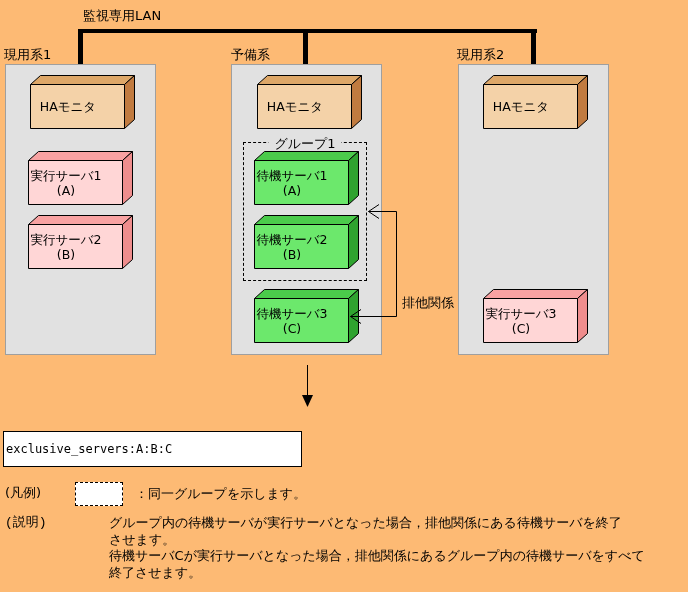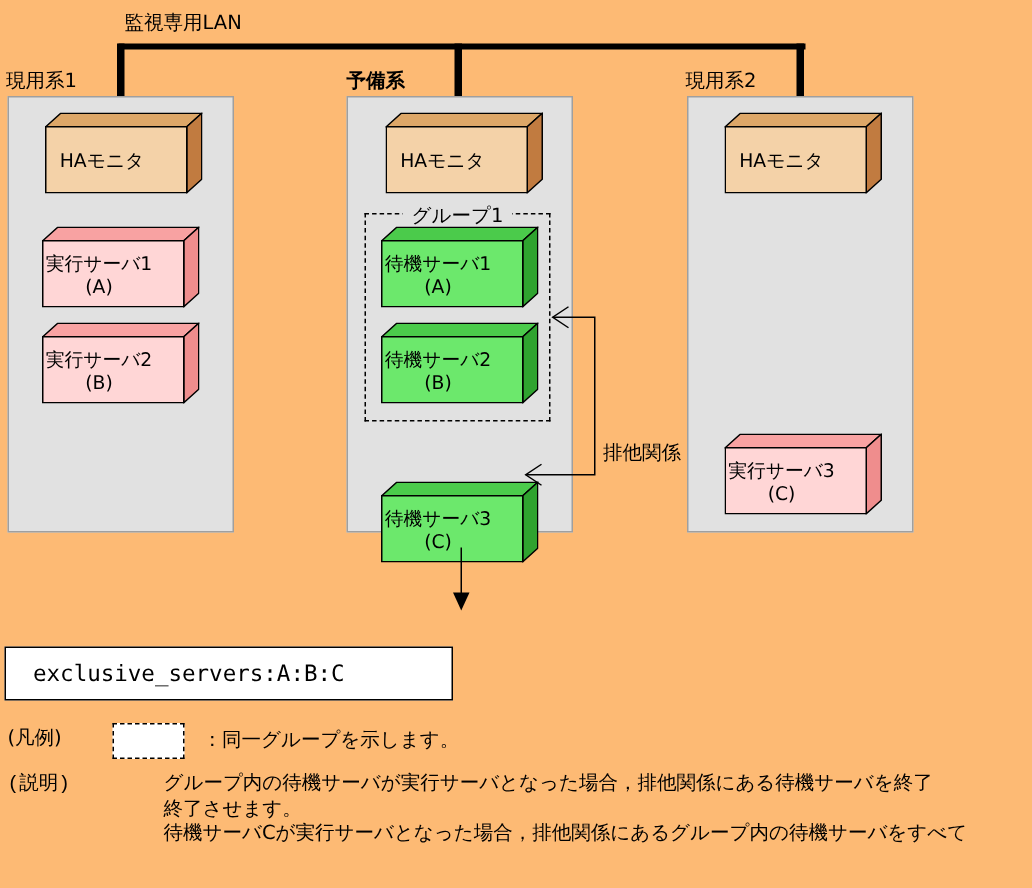--- a/index.html
+++ b/index.html
@@ -16,38 +16,38 @@
        flex-direction:column;align-items:center;justify-content:center;
        font-size:12.5px;line-height:15px;text-align:center;}
   .group-box{position:absolute;left:243px;top:142px;width:124px;height:139px;
        border:1px dashed #000;box-sizing:border-box;}
   .group-lbl{position:absolute;top:-8px;left:50%;transform:translateX(-50%);
        background:#e1e1e1;padding:0 6px;font-size:13px;white-space:nowrap;}
   .overlay{position:absolute;left:0;top:0;pointer-events:none;}
   .code-box{position:absolute;left:3px;top:431px;width:299px;height:36px;
        border:1px solid #000;box-sizing:border-box;background:#fff;
        display:flex;align-items:center;}
-  .code-box span{margin-left:18px;font-family:"DejaVu Sans Mono",monospace;font-size:15px;}
+  .code-box span{margin-left:2px;font-family:"DejaVu Sans Mono",monospace;font-size:12px;}
   .legend-dash{position:absolute;left:75px;top:482px;width:48px;height:24px;
        border:1px dashed #000;box-sizing:border-box;background:#fff;}
   .exp-lines div{white-space:nowrap;margin-left:36px;}
 </style>
 </head>
 <body>
 
 <div class="page">
 
   <div class="txt" style="left:83px;top:8px;">監視専用LAN</div>
   <div class="lan-h"></div>
   <div class="lan-v" style="left:78px;"></div>
   <div class="lan-v" style="left:303px;"></div>
   <div class="lan-v" style="left:531px;"></div>
 
   <div class="txt" style="left:4px;top:47px;">現用系1</div>
-  <div class="txt" style="left:231px;top:47px;font-weight:bold;">予備系</div>
+  <div class="txt" style="left:231px;top:47px;">予備系</div>
   <div class="txt" style="left:457px;top:47px;">現用系2</div>
 
   <div class="col" style="left:5px;"></div>
   <div class="col" style="left:231px;"></div>
   <div class="col" style="left:458px;"></div>
 
   <div class="box3d" style="left:30px;top:75px;">
       <svg width="105" height="54" viewBox="0 0 105 54">
         <polygon points="0.5,9.5 10.5,0.5 104.5,0.5 94.5,9.5" fill="#dda768" stroke="#000"></polygon>
         <polygon points="94.5,9.5 104.5,0.5 104.5,44.5 94.5,53.5" fill="#c17b40" stroke="#000"></polygon>
@@ -120,21 +120,21 @@
       <svg width="105" height="54" viewBox="0 0 105 54">
         <polygon points="0.5,9.5 10.5,0.5 104.5,0.5 94.5,9.5" fill="#4bcb4b" stroke="#000"></polygon>
         <polygon points="94.5,9.5 104.5,0.5 104.5,44.5 94.5,53.5" fill="#2fa32f" stroke="#000"></polygon>
         <polygon points="0.5,9.5 94.5,9.5 94.5,53.5 0.5,53.5" fill="#6ce86c" stroke="#000"></polygon>
       </svg>
     <div class="lbl">
       <span>待機サーバ2</span>
       <span>(B)</span>
     </div>
   </div>
-  <div class="box3d" style="left:254px;top:289px;margin-top:32px;">
+  <div class="box3d" style="left:254px;top:289px;">
       <svg width="105" height="54" viewBox="0 0 105 54">
         <polygon points="0.5,9.5 10.5,0.5 104.5,0.5 94.5,9.5" fill="#4bcb4b" stroke="#000"></polygon>
         <polygon points="94.5,9.5 104.5,0.5 104.5,44.5 94.5,53.5" fill="#2fa32f" stroke="#000"></polygon>
         <polygon points="0.5,9.5 94.5,9.5 94.5,53.5 0.5,53.5" fill="#6ce86c" stroke="#000"></polygon>
       </svg>
     <div class="lbl">
       <span>待機サーバ3</span>
       <span>(C)</span>
     </div>
   </div>
@@ -169,17 +169,18 @@
     <span>exclusive_servers:A:B:C</span>
   </div>
 
   <div class="txt" style="left:5px;top:485px;">(凡例)</div>
   <div class="legend-dash"></div>
   <div class="txt" style="left:135px;top:486px;">：同一グループを示します。</div>
 
   <div class="txt" style="left:5px;top:515px;font-family:Liberation Mono, monospace;">(説明)</div>
   <div class="txt exp-lines" style="left:73px;top:515px;line-height:16.7px;">
     <div>グループ内の待機サーバが実行サーバとなった場合，排他関係にある待機サーバを終了</div>
+    <div>させます。</div>
+    <div>待機サーバCが実行サーバとなった場合，排他関係にあるグループ内の待機サーバをすべて</div>
     <div>終了させます。</div>
-    <div>待機サーバCが実行サーバとなった場合，排他関係にあるグループ内の待機サーバをすべて</div>
   </div>
 
 </div>
 
 </body></html>

